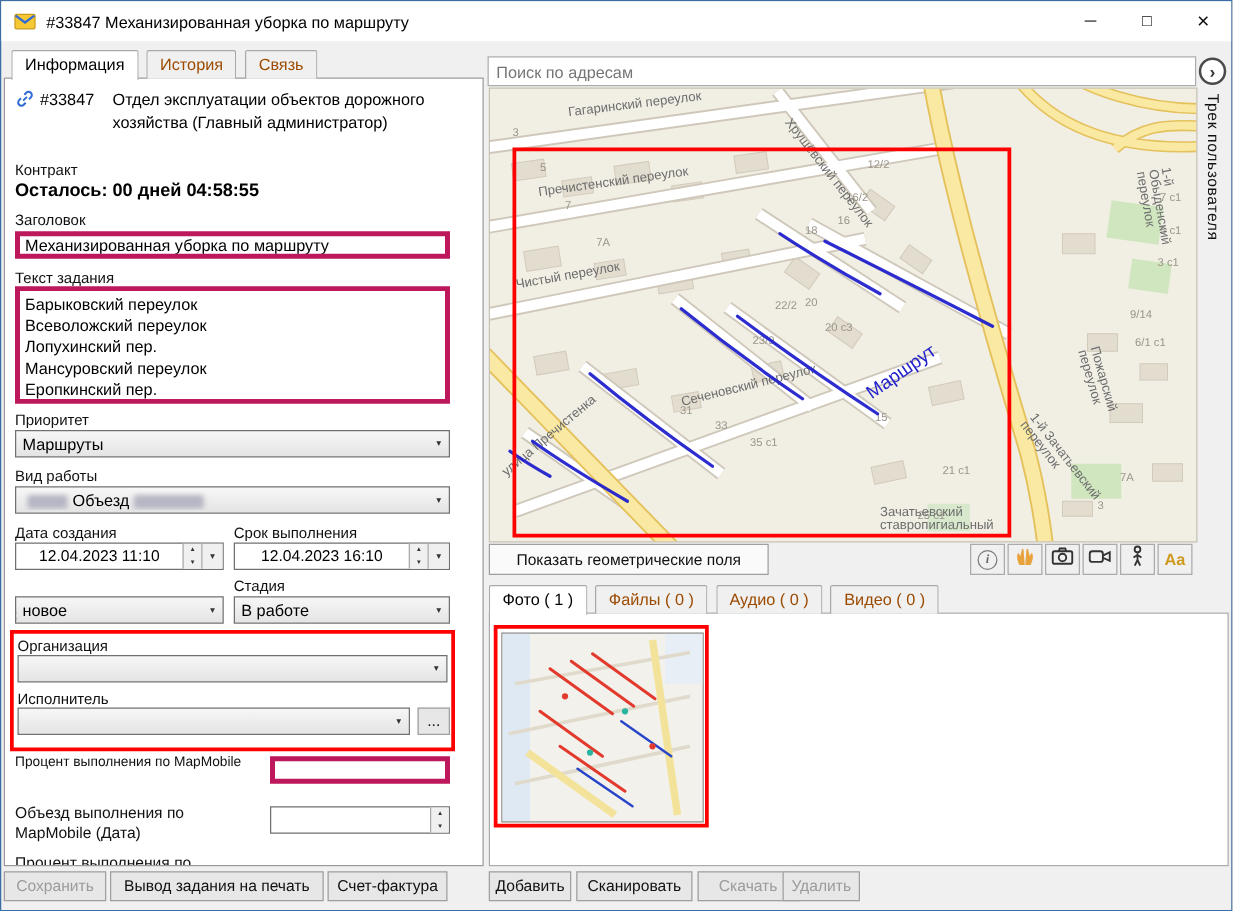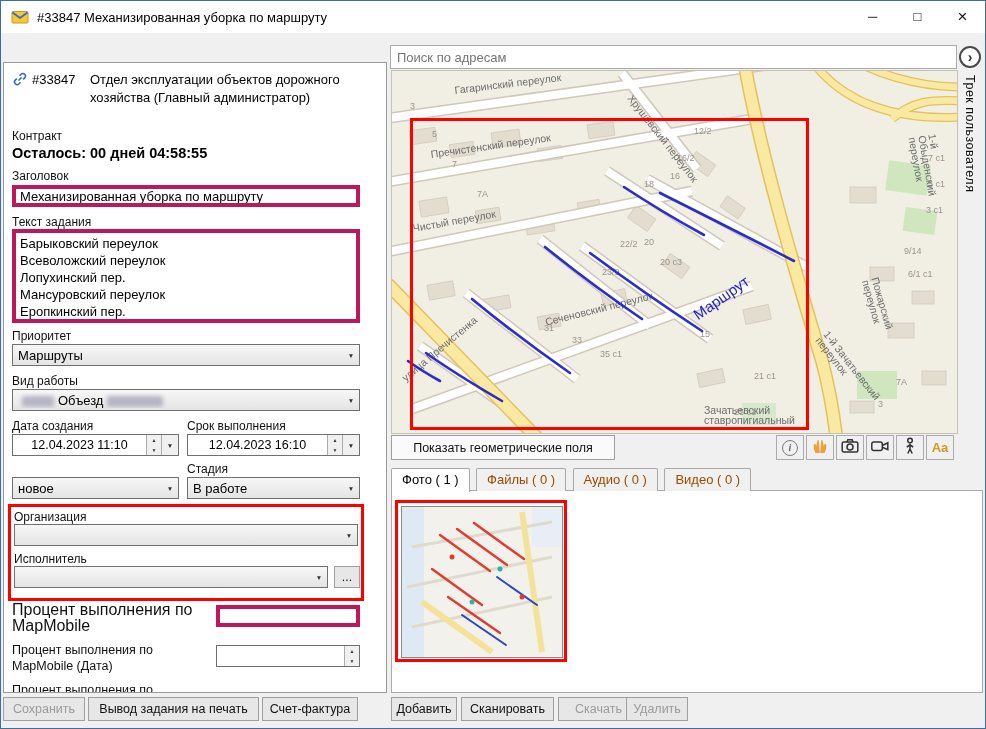--- a/index.html
+++ b/index.html
@@ -76,20 +76,25 @@
         </div>
       <div class="win-btn">
           <span>□</span>
         </div>
       <div class="win-btn" style="font-size:17px;">
           <span>×</span>
         </div>
     </div>
   </div>
 
+  <div class="left-tabs">
+    <div class="tab active">Информация</div>
+    <div class="tab">История</div>
+    <div class="tab">Связь</div>
+  </div>
 
   <div class="form-panel">
 
     <div class="task-link">
       <span class="lcol">
         <span>
           <svg width="16" height="16" viewBox="0 0 16 16" fill="none" stroke="#2e6bd4" stroke-width="1.6">
               <path d="M6.5,9.5 L9.5,6.5"></path>
               <path d="M7.5,4.8 L9,3.2 a2.6,2.6 0 0 1 3.7,3.7 L11.2,8.4"></path>
               <path d="M8.5,11.2 L7,12.8 a2.6,2.6 0 0 1 -3.7,-3.7 L4.8,7.6"></path>
@@ -161,24 +166,24 @@
       <span class="combo-val"></span>
       <span class="combo-arrow">▼</span>
     </div>
     <div class="lbl" style="left:10px; top:489px;">Исполнитель</div>
     <div class="combo" style="left:10px; top:503px; width:314px;">
       <span class="combo-val"></span>
       <span class="combo-arrow">▼</span>
     </div>
     <div class="btn" style="left:330px; top:503px; width:26px; height:22px;">...</div>
 
-    <div class="lbl wrap" style="left:8px; top:539px; width:195px; font-size:16px; line-height:16px;">Процент выполнения по MapMobile</div>
+    <div class="lbl wrap" style="left:8px; top:539px; width:195px; font-size:11px; line-height:16px;">Процент выполнения по MapMobile</div>
     <input class="tinput" style="left: 212px; top: 542px; width: 144px; height: 22px;" value="">
 
-    <div class="lbl wrap" style="left:8px; top:579px; width:195px; font-size:12.5px; line-height:16px;">Процент выполнения по MapMobile (Дата)</div>
+    <div class="lbl wrap" style="left:8px; top:579px; width:195px; font-size:12.5px; line-height:16px;">Объезд выполнения по MapMobile (Дата)</div>
     <div class="datefield" style="left:212px; top:582px; width:144px;">
       <span class="date-val"></span>
       <span class="spin">
           <i>▲</i>
           <i>▼</i>
         </span>
     </div>
 
     <div class="lbl wrap" style="left:8px; top:619px; width:195px; font-size:12.5px; line-height:16px;">Процент выполнения по</div>
   </div>

